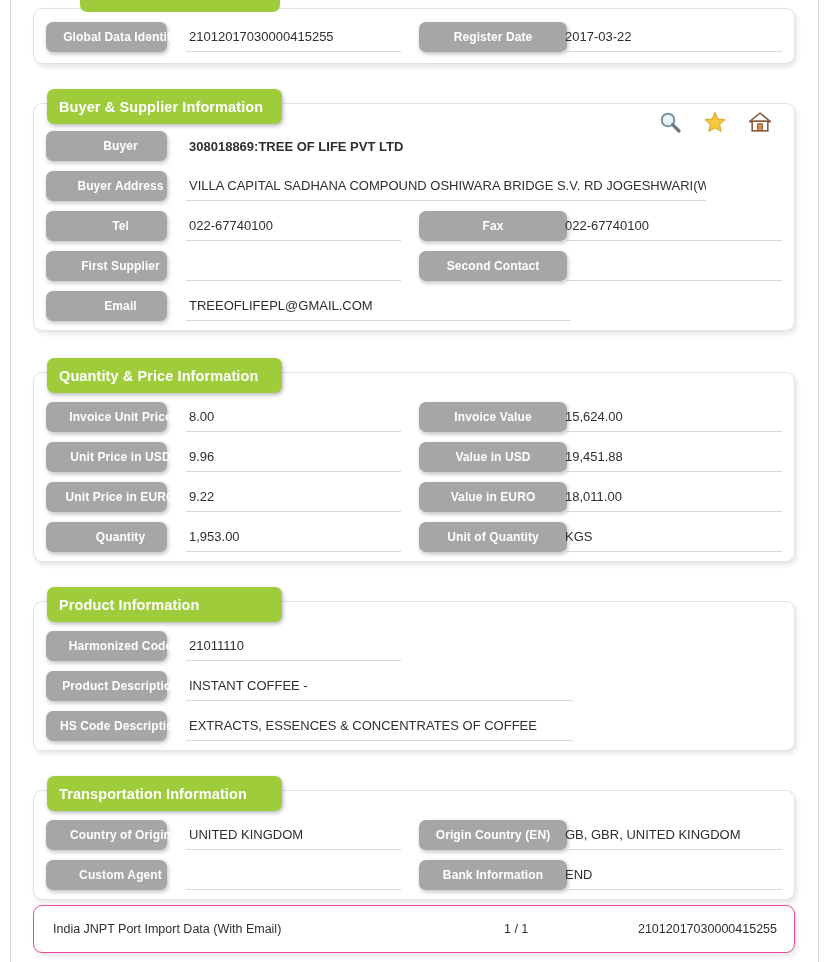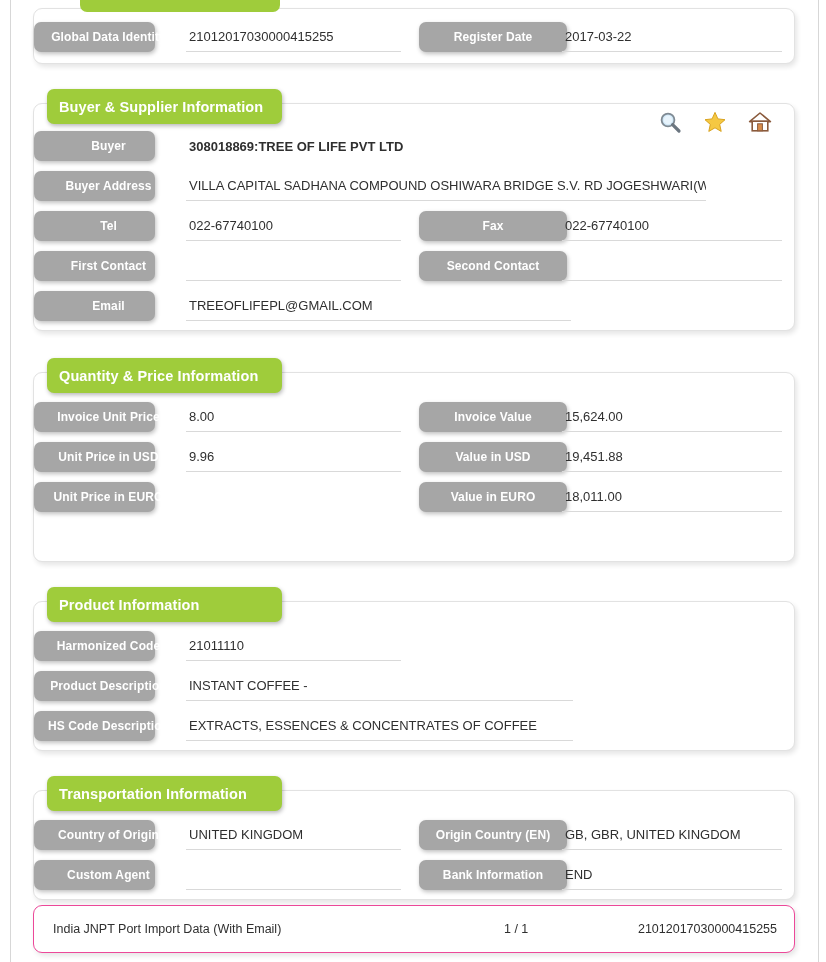--- a/index.html
+++ b/index.html
@@ -77,21 +77,21 @@
     font-size: 12px;
     font-weight: bold;
     display: flex;
     align-items: center;
     justify-content: center;
     text-align: center;
     box-shadow: 1px 2px 4px rgba(0,0,0,0.25);
     white-space: nowrap;
     letter-spacing: .1px;
   }
-  .pill.left  { left: 0;   width: 121px; padding-left: 28px; }
+  .pill.left  { left: 12px;   width: 121px; padding-left: 28px; }
   .pill.right { left: 385px; width: 148px; }
 
   .val {
     position: absolute;
     height: 30px;
     padding: 0 2px 0 3px;
     display: flex;
     align-items: center;
     font-size: 13px;
     color: #2f2f2f;
@@ -212,21 +212,21 @@
     </div>
 
     <div class="row" style="top:107px;">
       <div class="pill left">Tel</div>
       <div class="val col-left">022-67740100</div>
       <div class="pill right">Fax</div>
       <div class="val col-right">022-67740100</div>
     </div>
 
     <div class="row" style="top:147px;">
-      <div class="pill left">First Contact</div>
+      <div class="pill left">First Supplier</div>
       <div class="val col-left"></div>
       <div class="pill right">Second Contact</div>
       <div class="val col-right"></div>
     </div>
 
     <div class="row" style="top:187px;">
       <div class="pill left">Email</div>
       <div class="val col-email">TREEOFLIFEPL@GMAIL.COM</div>
     </div>
   </div>
@@ -243,24 +243,31 @@
 
     <div class="row" style="top:69px;">
       <div class="pill left">Unit Price in USD</div>
       <div class="val col-left">9.96</div>
       <div class="pill right">Value in USD</div>
       <div class="val col-right">19,451.88</div>
     </div>
 
     <div class="row" style="top:109px;">
       <div class="pill left">Unit Price in EURO</div>
+      <div class="val col-left">9.22</div>
       <div class="pill right">Value in EURO</div>
       <div class="val col-right">18,011.00</div>
     </div>
 
+    <div class="row" style="top:149px;">
+      <div class="pill left">Quantity</div>
+      <div class="val col-left">1,953.00</div>
+      <div class="pill right">Unit of Quantity</div>
+      <div class="val col-right">KGS</div>
+    </div>
   </div>
 
   <div class="card" style="top:601px; height:150px;">
     <div class="tab wide-prod">Product Information</div>
 
     <div class="row" style="top:29px;">
       <div class="pill left">Harmonized Code</div>
       <div class="val col-left">21011110</div>
     </div>
 

